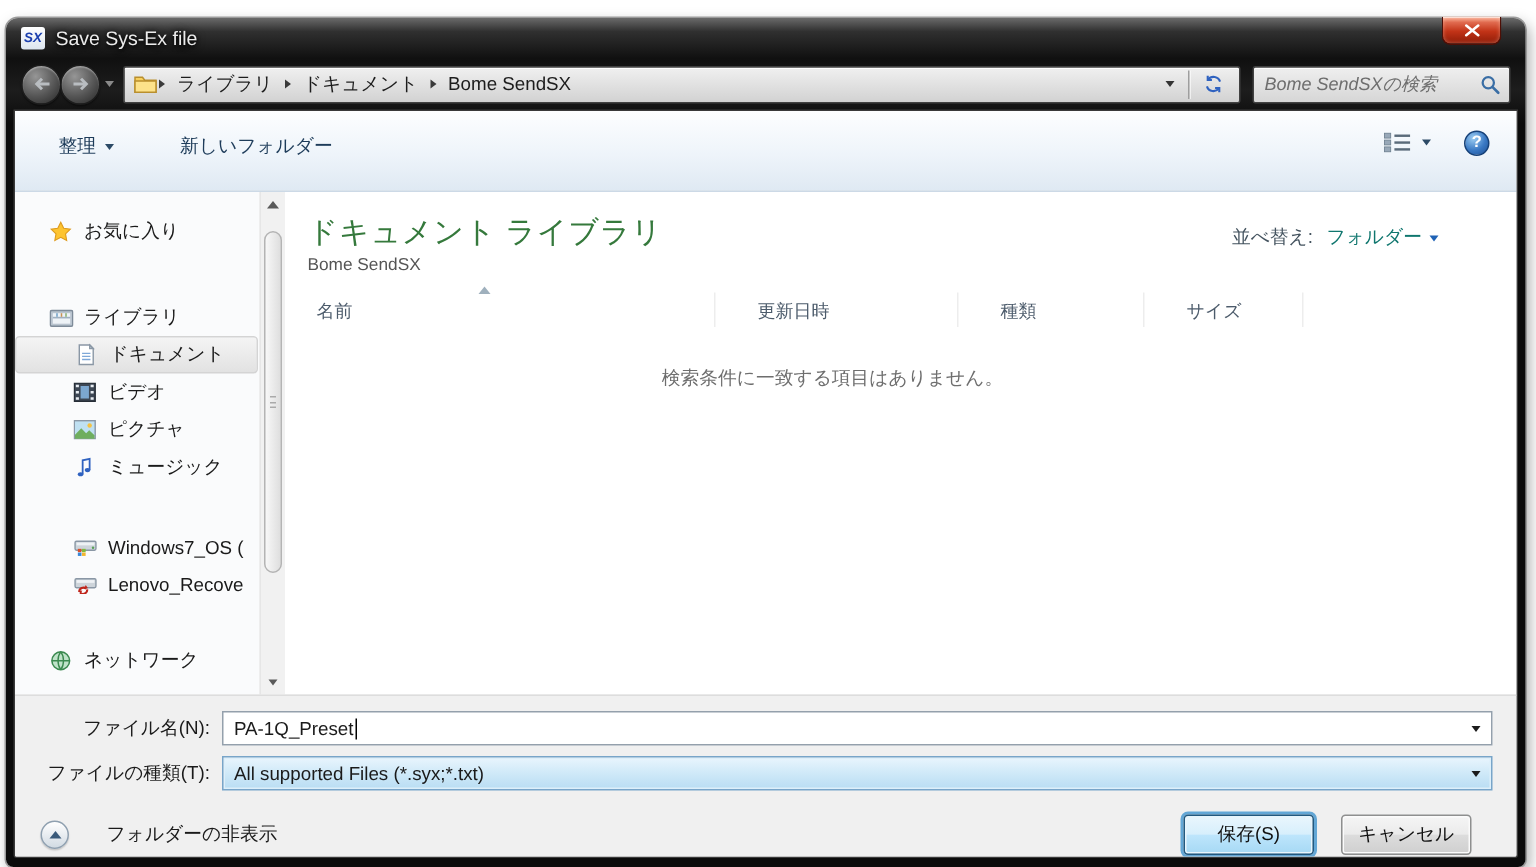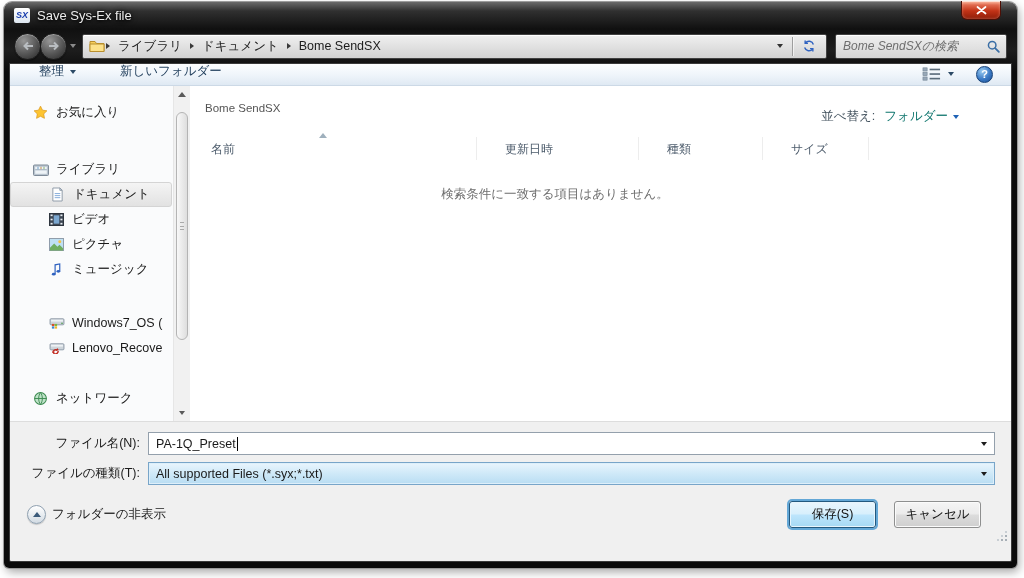--- a/index.html
+++ b/index.html
@@ -1,20 +1,20 @@
 <!DOCTYPE html>
 <html><head>
 <meta charset="utf-8">
 <style>
   * { margin:0; padding:0; box-sizing:border-box; }
   html,body { width:1024px; height:578px; font-family:"Liberation Sans",sans-serif; background:#ffffff; overflow:hidden; }
   body { position:relative; }
 
   
-  .win { position:absolute; left:4px; top:2px; width:1013px; height:566px;
+  .win { position:absolute; left:4px; top:12px; width:1013px; height:566px;
          border-radius:8px 8px 5px 5px;
          background:linear-gradient(180deg,#6a6a6a 0px,#303030 9px,#101010 27px,#1d1d1d 48px,#0b0b0b 70px,#0b0b0b 100%);
          box-shadow:0 0 0 1px #9b9b9b, 2px 4px 10px rgba(0,0,0,.35);
          padding:0 6px 7px 6px; }
 
   
   .titlebar { height:26px; position:relative; display:flex; align-items:center; gap:7px; padding-left:4px; }
   .app-icon { width:16px; height:15px; background:linear-gradient(#ffffff,#dde6ef); border-radius:2px;
               color:#1b3fae; font-size:9px; font-weight:bold; font-style:italic;
               display:flex; align-items:center; justify-content:center; flex:none; }
@@ -55,23 +55,23 @@
                 display:flex; align-items:center; padding:0 5px 0 7px; }
   .search-input { flex:1; min-width:0; border:none; outline:none; background:transparent;
                   font-family:"Liberation Sans",sans-serif; font-size:12px; color:#333; }
   .search-input::placeholder { color:#6e6e6e; font-style:italic; opacity:1; }
 
   
   .client { height:497px; background:#f0f0f0; border-radius:0 0 1px 1px; overflow:hidden;
             box-shadow:0 0 0 1px #3a3a3a; }
 
   
-  .toolbar { height:22px; background:linear-gradient(#fdfeff,#eef4fa 55%,#dfe9f3);
-             border-bottom:1px solid #ccd9e6; display:flex; align-items:flex-end;
-             font-size:12.5px; color:#1e3c5a; padding:0 12px; }
+  .toolbar { height:54px; background:linear-gradient(#fdfeff,#eef4fa 55%,#dfe9f3);
+             border-bottom:1px solid #ccd9e6; display:flex; align-items:flex-start;
+             font-size:12.5px; color:#1e3c5a; padding:10px 12px; }
   .tb-btn { display:flex; align-items:center; gap:6px; padding:5px 9px; border-radius:3px; white-space:nowrap; }
   .tb-organize { margin-left:8px; }
   .tb-newfolder { margin-left:26px; }
   .tb-right { margin-left:auto; display:flex; align-items:center; gap:6px; padding-right:6px; }
   .views-btn { display:flex; align-items:center; gap:7px; padding:4px 6px; }
   .help-btn { width:17px; height:17px; border-radius:50%; margin-left:10px;
               background:radial-gradient(circle at 35% 28%, #9ccdf2, #3a79c4 55%, #1d4f94);
               border:1px solid #164178; color:#fff; font-size:11px; font-weight:bold;
               display:flex; align-items:center; justify-content:center; }
 
@@ -118,21 +118,21 @@
   .f-label { width:138px; flex:none; text-align:right; padding-right:8px; white-space:nowrap; }
   .fake-input { flex:1; height:23px; background:#fff; border:1px solid #94a0ac;
                 display:flex; align-items:center; padding:0 7px; position:relative; }
   .fi-caret { width:1px; height:14px; background:#000; margin-left:1px; }
   .dd-arrow { position:absolute; right:7px; top:9px; color:#1c1c1c; }
   .fake-select { flex:1; height:23px; border:1px solid #78a5c9;
                  background:linear-gradient(#e9f5fd,#cfe9f8 50%,#b9ddf3);
                  box-shadow:inset 0 0 0 1px #ddeffa;
                  display:flex; align-items:center; padding:0 7px; position:relative; }
   .f-bottom { display:flex; align-items:center; margin-top:16px; padding-left:17px; }
-  .hide-btn { display:flex; align-items:center; gap:6px; }
+  .hide-btn { display:flex; align-items:center; gap:25px; }
   .circle-btn { width:19px; height:19px; border-radius:50%;
                 background:linear-gradient(#ffffff,#d2dbe3); border:1px solid #8fa0b0;
                 box-shadow:0 1px 1px rgba(0,0,0,.18);
                 display:flex; align-items:center; justify-content:center; }
   .act-btns { margin-left:auto; display:flex; gap:18px; padding-right:14px; }
   .btn { min-width:87px; height:27px; border-radius:3px; font-size:12.5px; color:#111;
          display:flex; align-items:center; justify-content:center; white-space:nowrap; }
   .btn-save { background:linear-gradient(#eaf6fd,#d7effc 48%,#bde5fc 52%,#a6d9f4);
               border:1px solid #23597f; box-shadow:0 0 0 2px #63a7d6, inset 0 0 0 1px #e8f5fc; }
   .btn-cancel { background:linear-gradient(#f5f5f5,#ebebeb 48%,#dcdcdc 52%,#cfcfcf);
@@ -393,20 +393,21 @@
             <div class="sb-grip"></div>
           </div>
         <div class="sb-btn sb-down">
             <span class="tri-d"></span>
           </div>
       </div>
 
       <div class="main">
         <div class="main-head">
           <div>
+            <div class="lib-title">ドキュメント ライブラリ</div>
             <div class="lib-sub">Bome SendSX</div>
           </div>
           <div class="arrange">
             <span class="arrange-label">並べ替え:</span>
             <span class="arrange-value">
               <span>フォルダー</span>
               <span class="tri-d blue"></span>
             </span>
           </div>
         </div>

